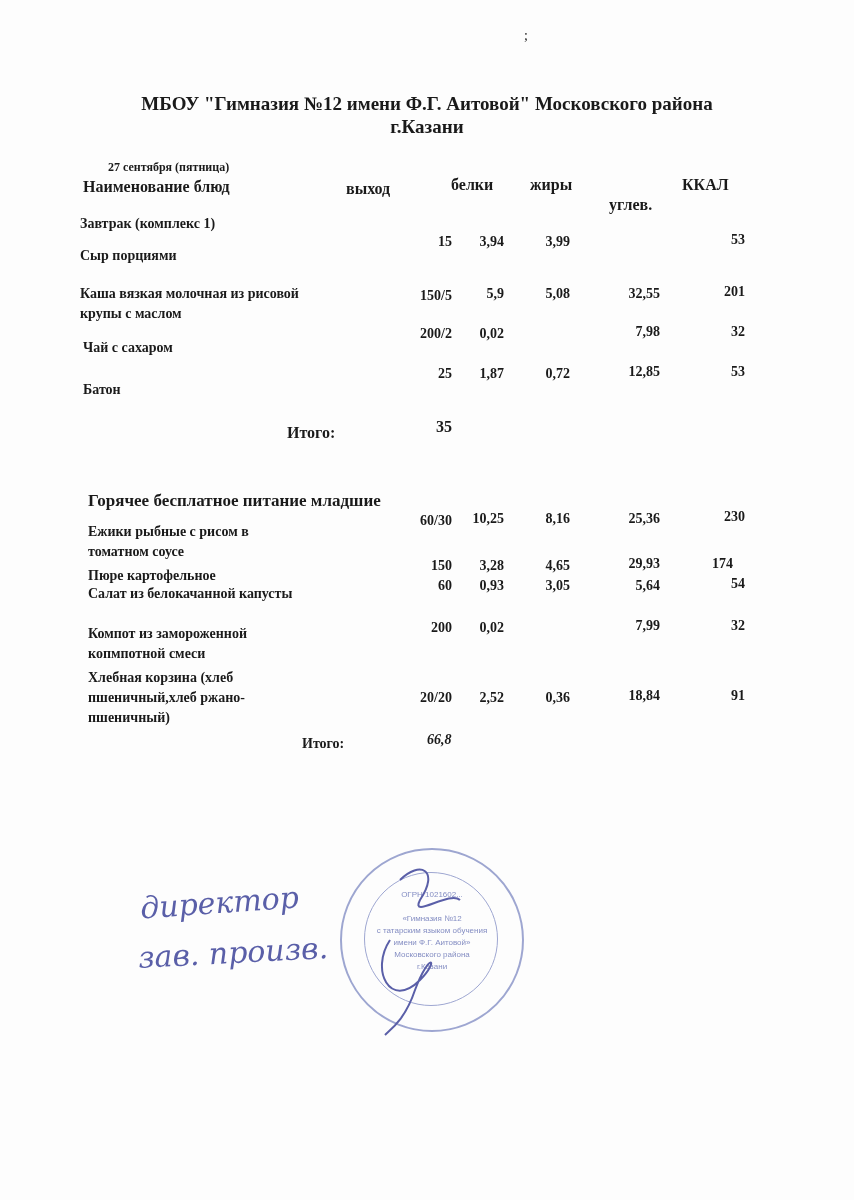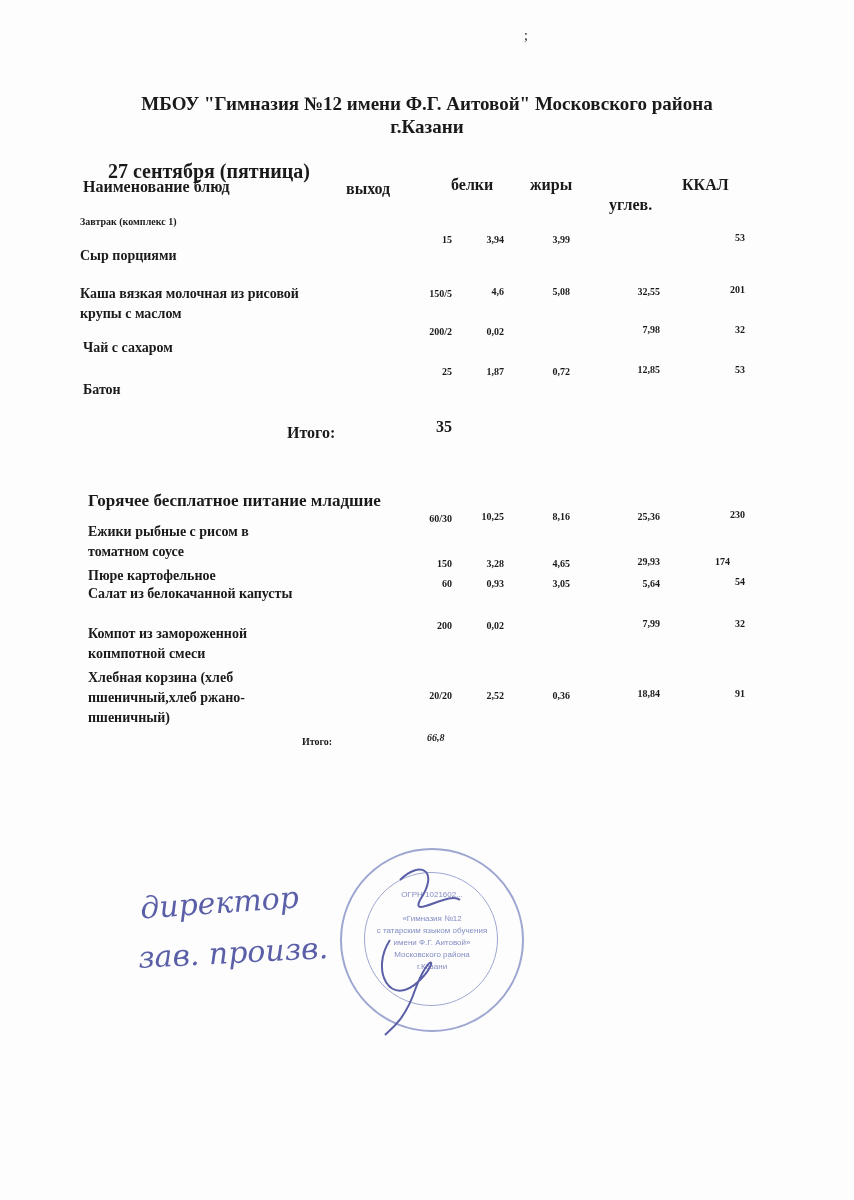--- a/index.html
+++ b/index.html
@@ -1,39 +1,39 @@
 <!DOCTYPE html>
 <html><head>
 <meta charset="utf-8">
 <style>
   html, body { margin:0; padding:0; }
   body { width:854px; height:1200px; background:#fdfdfd; position:relative; overflow:hidden;
          font-family:"Liberation Serif", "DejaVu Serif", serif; color:#1a1a1a; }
   .abs { position:absolute; white-space:nowrap; }
   .title { left:0; width:854px; text-align:center; font-size:19px; font-weight:bold; }
   .h { font-size:16px; font-weight:bold; }
-  .cell { font-size:10px; font-weight:bold; }
+  .cell { font-size:14px; font-weight:bold; }
   .r { text-align:right; }
   .name { font-size:14px; font-weight:bold; line-height:20px; white-space:normal; }
   .hand { font-family:"DejaVu Serif", serif; font-style:italic; color:#5a5fa8; font-size:30px; }
   .stamp { position:absolute; left:340px; top:848px; width:180px; height:180px; border-radius:50%;
            border:2px solid #8d97c9; opacity:0.85; }
   .stamp .inner { position:absolute; left:22px; top:22px; width:132px; height:132px; border-radius:50%; border:1.5px solid #8d97c9; }
   .stamp .t { position:absolute; width:180px; text-align:center; font-family:"Liberation Sans", sans-serif; font-size:8px; color:#6e79b8; }
 </style>
 </head>
 <body>
 
 <div>
   <div class="abs" style="left:524px;top:28px;font-size:14px;">;</div>
 
   <div class="abs title" style="top:93px;">МБОУ "Гимназия №12 имени Ф.Г. Аитовой" Московского района</div>
   <div class="abs title" style="top:116px;">г.Казани</div>
 
-  <div class="abs h" style="left:108px;top:160px;font-size:20px;">27 сентября (пятница)</div>
+  <div class="abs h" style="left:108px;top:160px;font-size:12px;">27 сентября (пятница)</div>
 
   <div class="abs h" style="left:83px;top:178px;">Наименование блюд</div>
   <div class="abs h" style="left:346px;top:180px;">выход</div>
   <div class="abs h" style="left:451px;top:176px;">белки</div>
   <div class="abs h" style="left:530px;top:176px;">жиры</div>
   <div class="abs h" style="left:609px;top:176px;margin-top:20px;">углев.</div>
   <div class="abs h" style="left:682px;top:176px;">ККАЛ</div>
 
   <div class="abs cell" style="left:80px;top:216px;">Завтрак (комплекс 1)</div>
 
@@ -42,21 +42,21 @@
     <div class="abs cell r" style="left:380px;top:234px;width:72px;">15</div>
     <div class="abs cell r" style="left:448px;top:234px;width:56px;">3,94</div>
     <div class="abs cell r" style="left:520px;top:234px;width:50px;">3,99</div>
     <div class="abs cell r" style="left:600px;top:234px;width:60px;"></div>
     <div class="abs cell r" style="left:700px;top:232px;width:45px;">53</div>
   </div>
 
   <div>
     <div class="abs name" style="left:80px;top:284px;width:230px;">Каша вязкая молочная из рисовой крупы с маслом</div>
     <div class="abs cell r" style="left:380px;top:288px;width:72px;">150/5</div>
-    <div class="abs cell r" style="left:448px;top:286px;width:56px;">4,6</div>
+    <div class="abs cell r" style="left:448px;top:286px;width:56px;">5,9</div>
     <div class="abs cell r" style="left:520px;top:286px;width:50px;">5,08</div>
     <div class="abs cell r" style="left:600px;top:286px;width:60px;">32,55</div>
     <div class="abs cell r" style="left:700px;top:284px;width:45px;">201</div>
   </div>
 
   <div>
     <div class="abs name" style="left:83px;top:338px;width:250px;">Чай с сахаром</div>
     <div class="abs cell r" style="left:380px;top:326px;width:72px;">200/2</div>
     <div class="abs cell r" style="left:448px;top:326px;width:56px;">0,02</div>
     <div class="abs cell r" style="left:520px;top:326px;width:50px;"></div>

